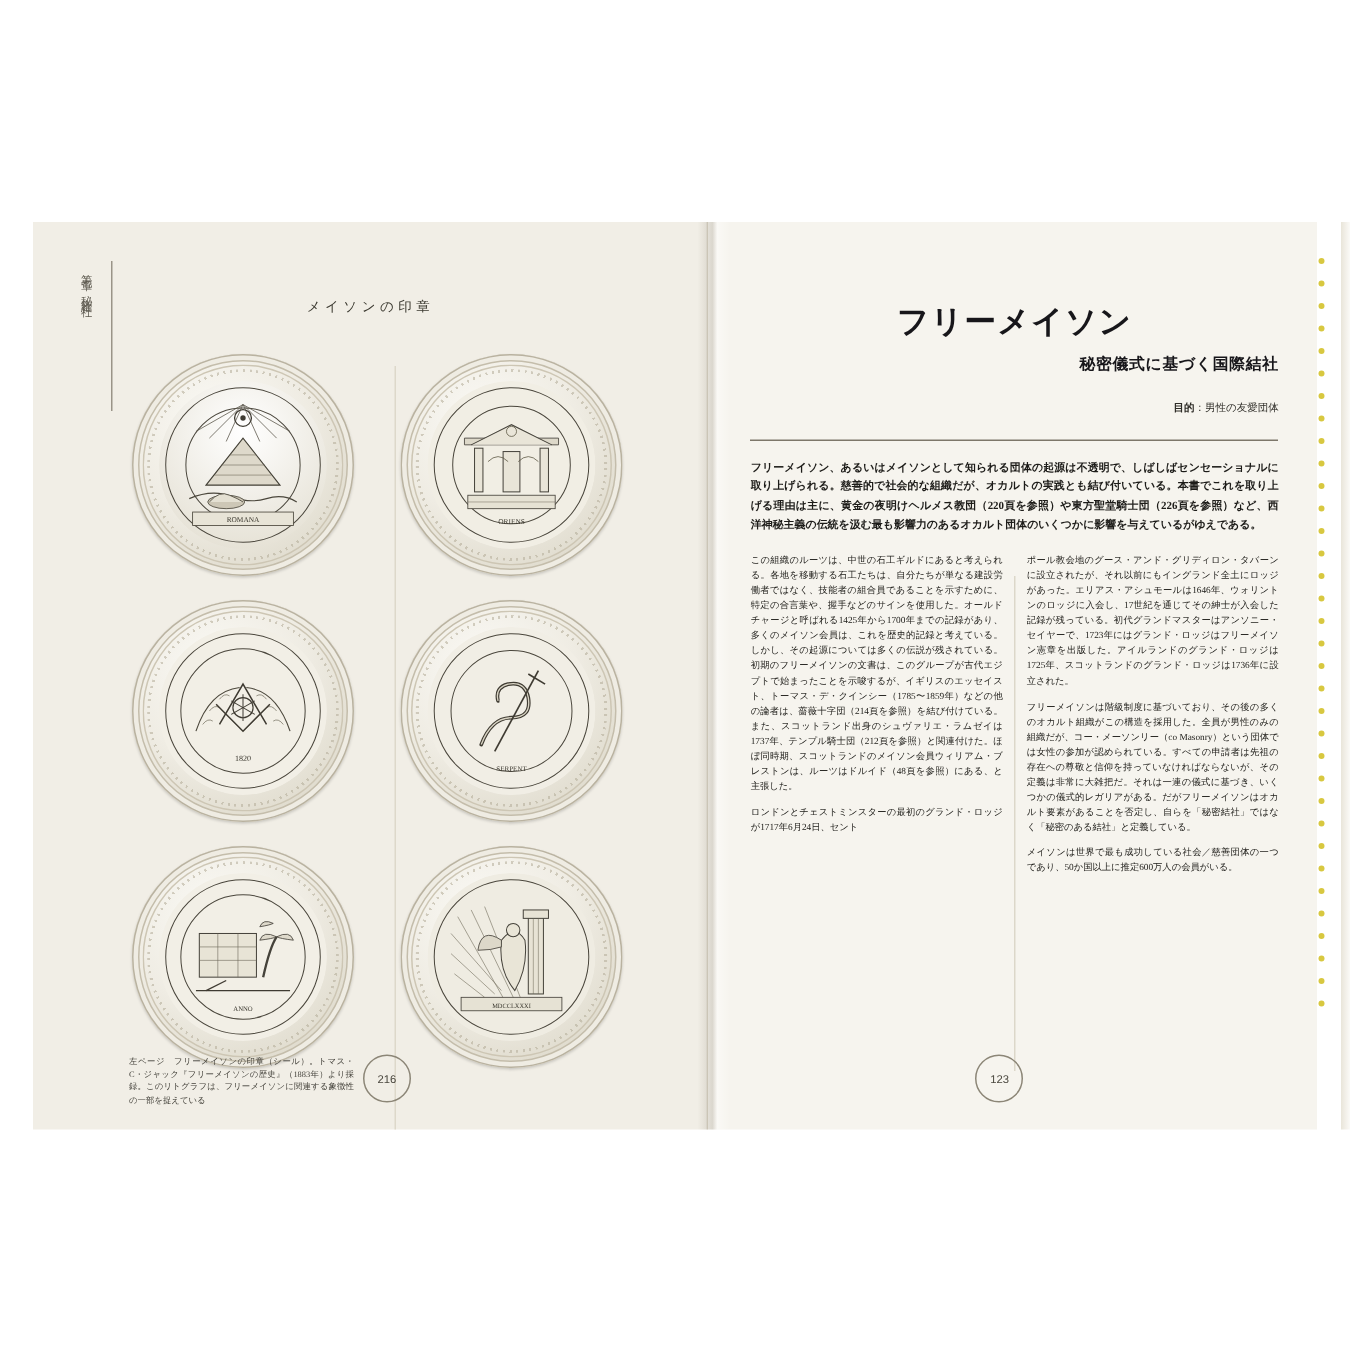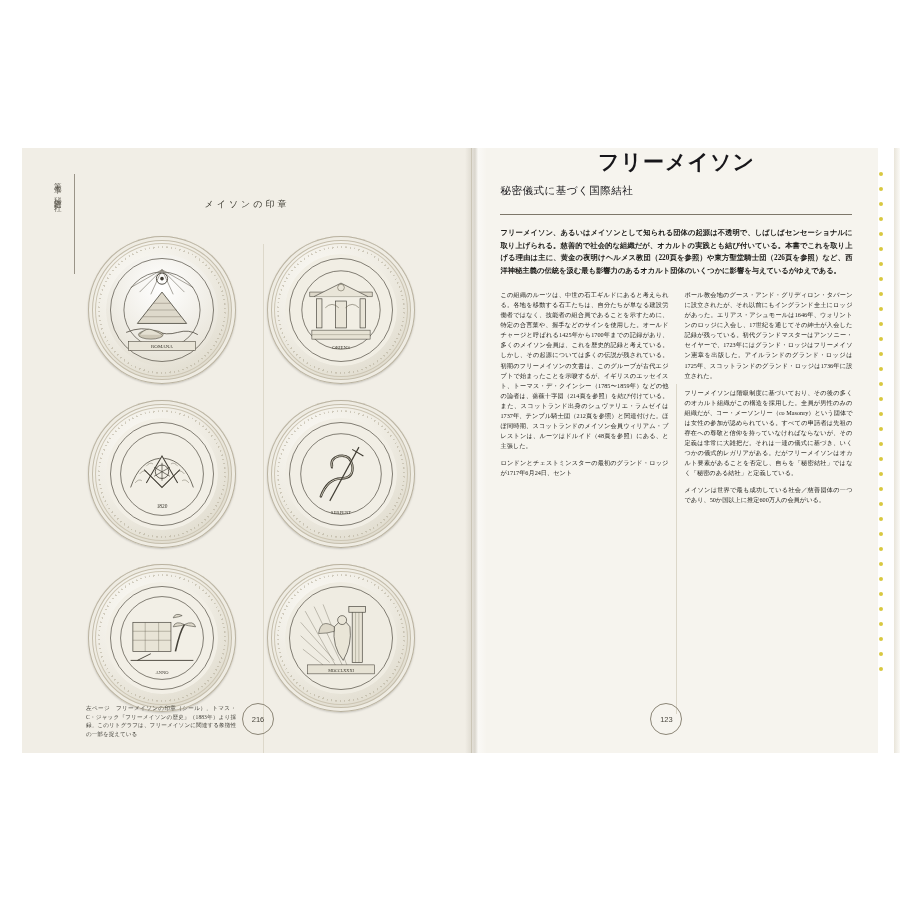--- a/index.html
+++ b/index.html
@@ -92,26 +92,26 @@
   }
   .folio-left{left:220px;}
   .folio-right{left:calc(450px + 178px);}
   .vrule{
     position:absolute;left:241px;top:96px;width:1px;height:540px;background:#ddd8ca;
   }
 
   
   .rp{position:absolute;left:28px;top:0;width:352px;}
   .title{
-    text-align:center;
+    margin-top:52px;text-align:center;
     font-size:21px;font-weight:bold;letter-spacing:1px;color:#17161a;
   }
   .subtitle{
-    margin-top:8px;text-align:left;
-    font-size:10.5px;font-weight:normal;color:#17161a;letter-spacing:.5px;
+    margin-top:8px;text-align:right;
+    font-size:10.5px;font-weight:bold;color:#17161a;letter-spacing:.5px;
   }
   .meta{
     margin-top:16px;text-align:right;font-size:7px;color:#2e2c27;line-height:1.85;
   }
   .meta b{font-weight:bold;}
   .hr{
     margin:14px 0 12px 0;height:1px;background:#7d776a;
   }
   .lede{
     font-size:7.3px;line-height:1.72;color:#1d1c19;text-align:justify;font-weight:bold;
@@ -355,20 +355,23 @@
 
       <div class="folio folio-left">216</div>
     </div>
 
     <div class="leaf leaf-right">
       <div class="rp">
         <div class="title">フリーメイソン</div>
         <div class="subtitle">秘密儀式に基づく国際結社</div>
 
         <div class="meta">
+          <div>
+            <b>目的</b>：<span>男性の友愛団体</span>
+          </div>
         </div>
 
         <div class="hr"></div>
 
         <div class="lede">フリーメイソン、あるいはメイソンとして知られる団体の起源は不透明で、しばしばセンセーショナルに取り上げられる。慈善的で社会的な組織だが、オカルトの実践とも結び付いている。本書でこれを取り上げる理由は主に、黄金の夜明けヘルメス教団（220頁を参照）や東方聖堂騎士団（226頁を参照）など、西洋神秘主義の伝統を汲む最も影響力のあるオカルト団体のいくつかに影響を与えているがゆえである。</div>
 
         <div class="cols">
           <div class="col">
             <p>この組織のルーツは、中世の石工ギルドにあると考えられる。各地を移動する石工たちは、自分たちが単なる建設労働者ではなく、技能者の組合員であることを示すために、特定の合言葉や、握手などのサインを使用した。オールドチャージと呼ばれる1425年から1700年までの記録があり、多くのメイソン会員は、これを歴史的記録と考えている。しかし、その起源については多くの伝説が残されている。初期のフリーメイソンの文書は、このグループが古代エジプトで始まったことを示唆するが、イギリスのエッセイスト、トーマス・デ・クインシー（1785〜1859年）などの他の論者は、薔薇十字団（214頁を参照）を結び付けている。また、スコットランド出身のシュヴァリエ・ラムゼイは1737年、テンプル騎士団（212頁を参照）と関連付けた。ほぼ同時期、スコットランドのメイソン会員ウィリアム・ブレストンは、ルーツはドルイド（48頁を参照）にある、と主張した。</p>
             <p>ロンドンとチェストミンスターの最初のグランド・ロッジが1717年6月24日、セント</p>

